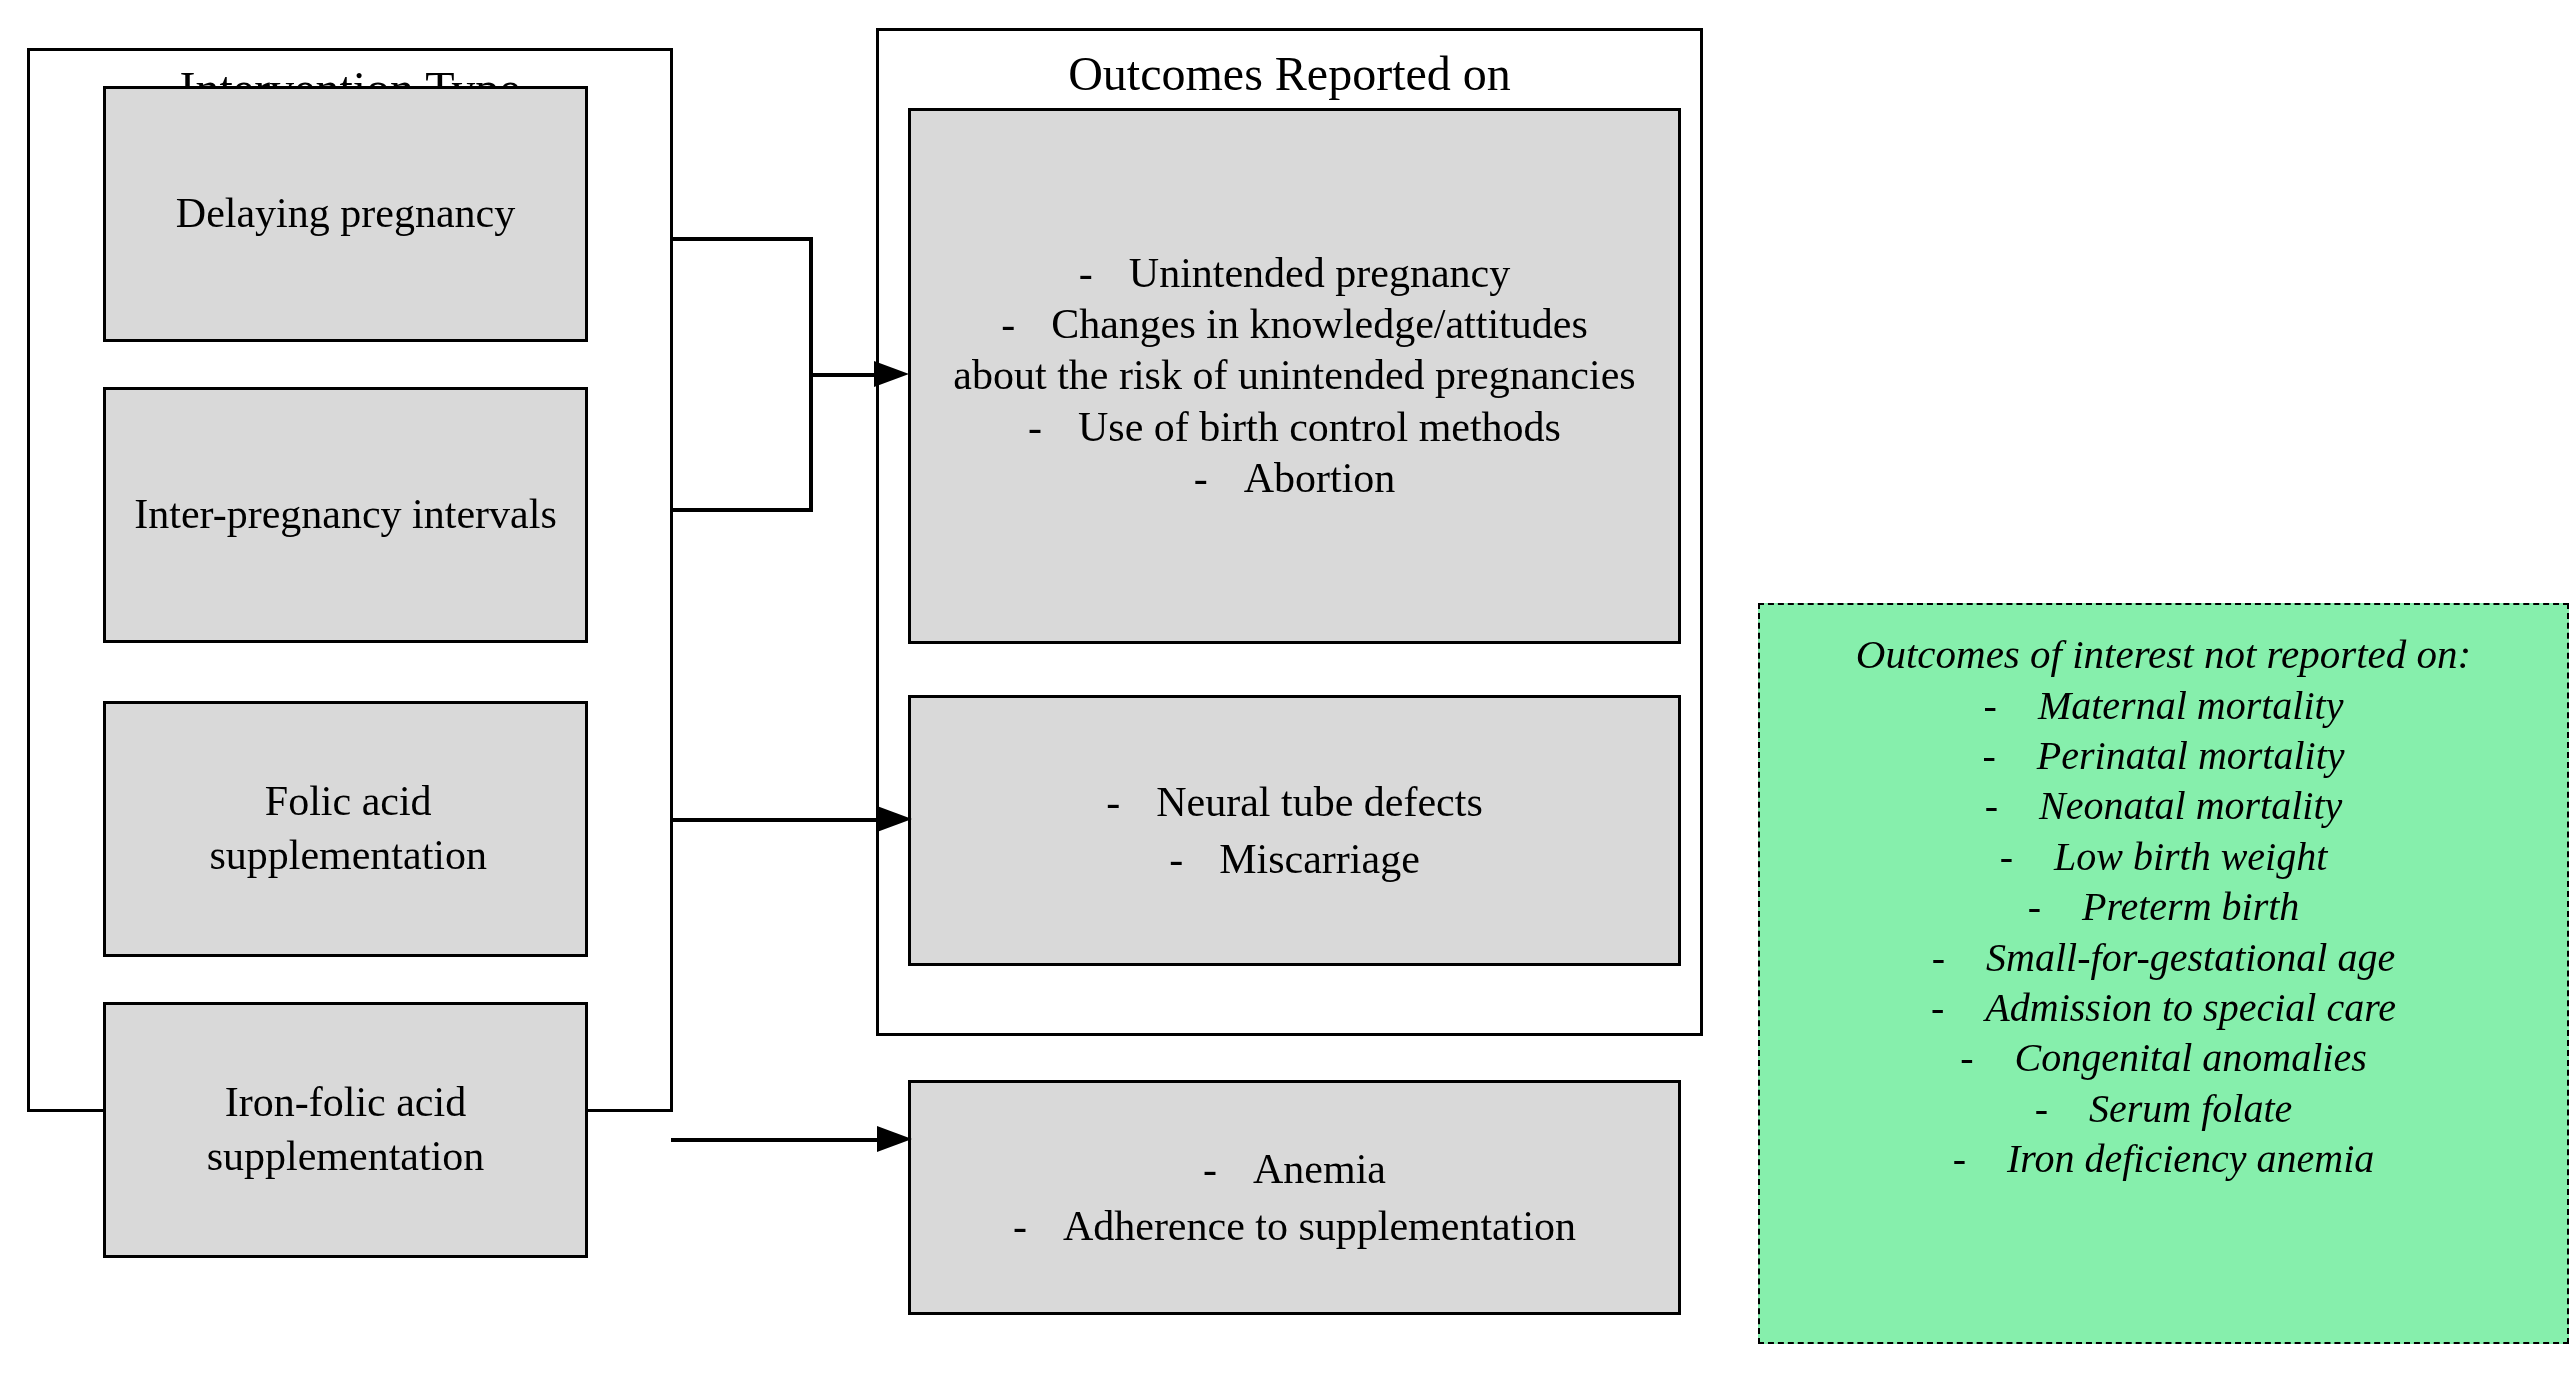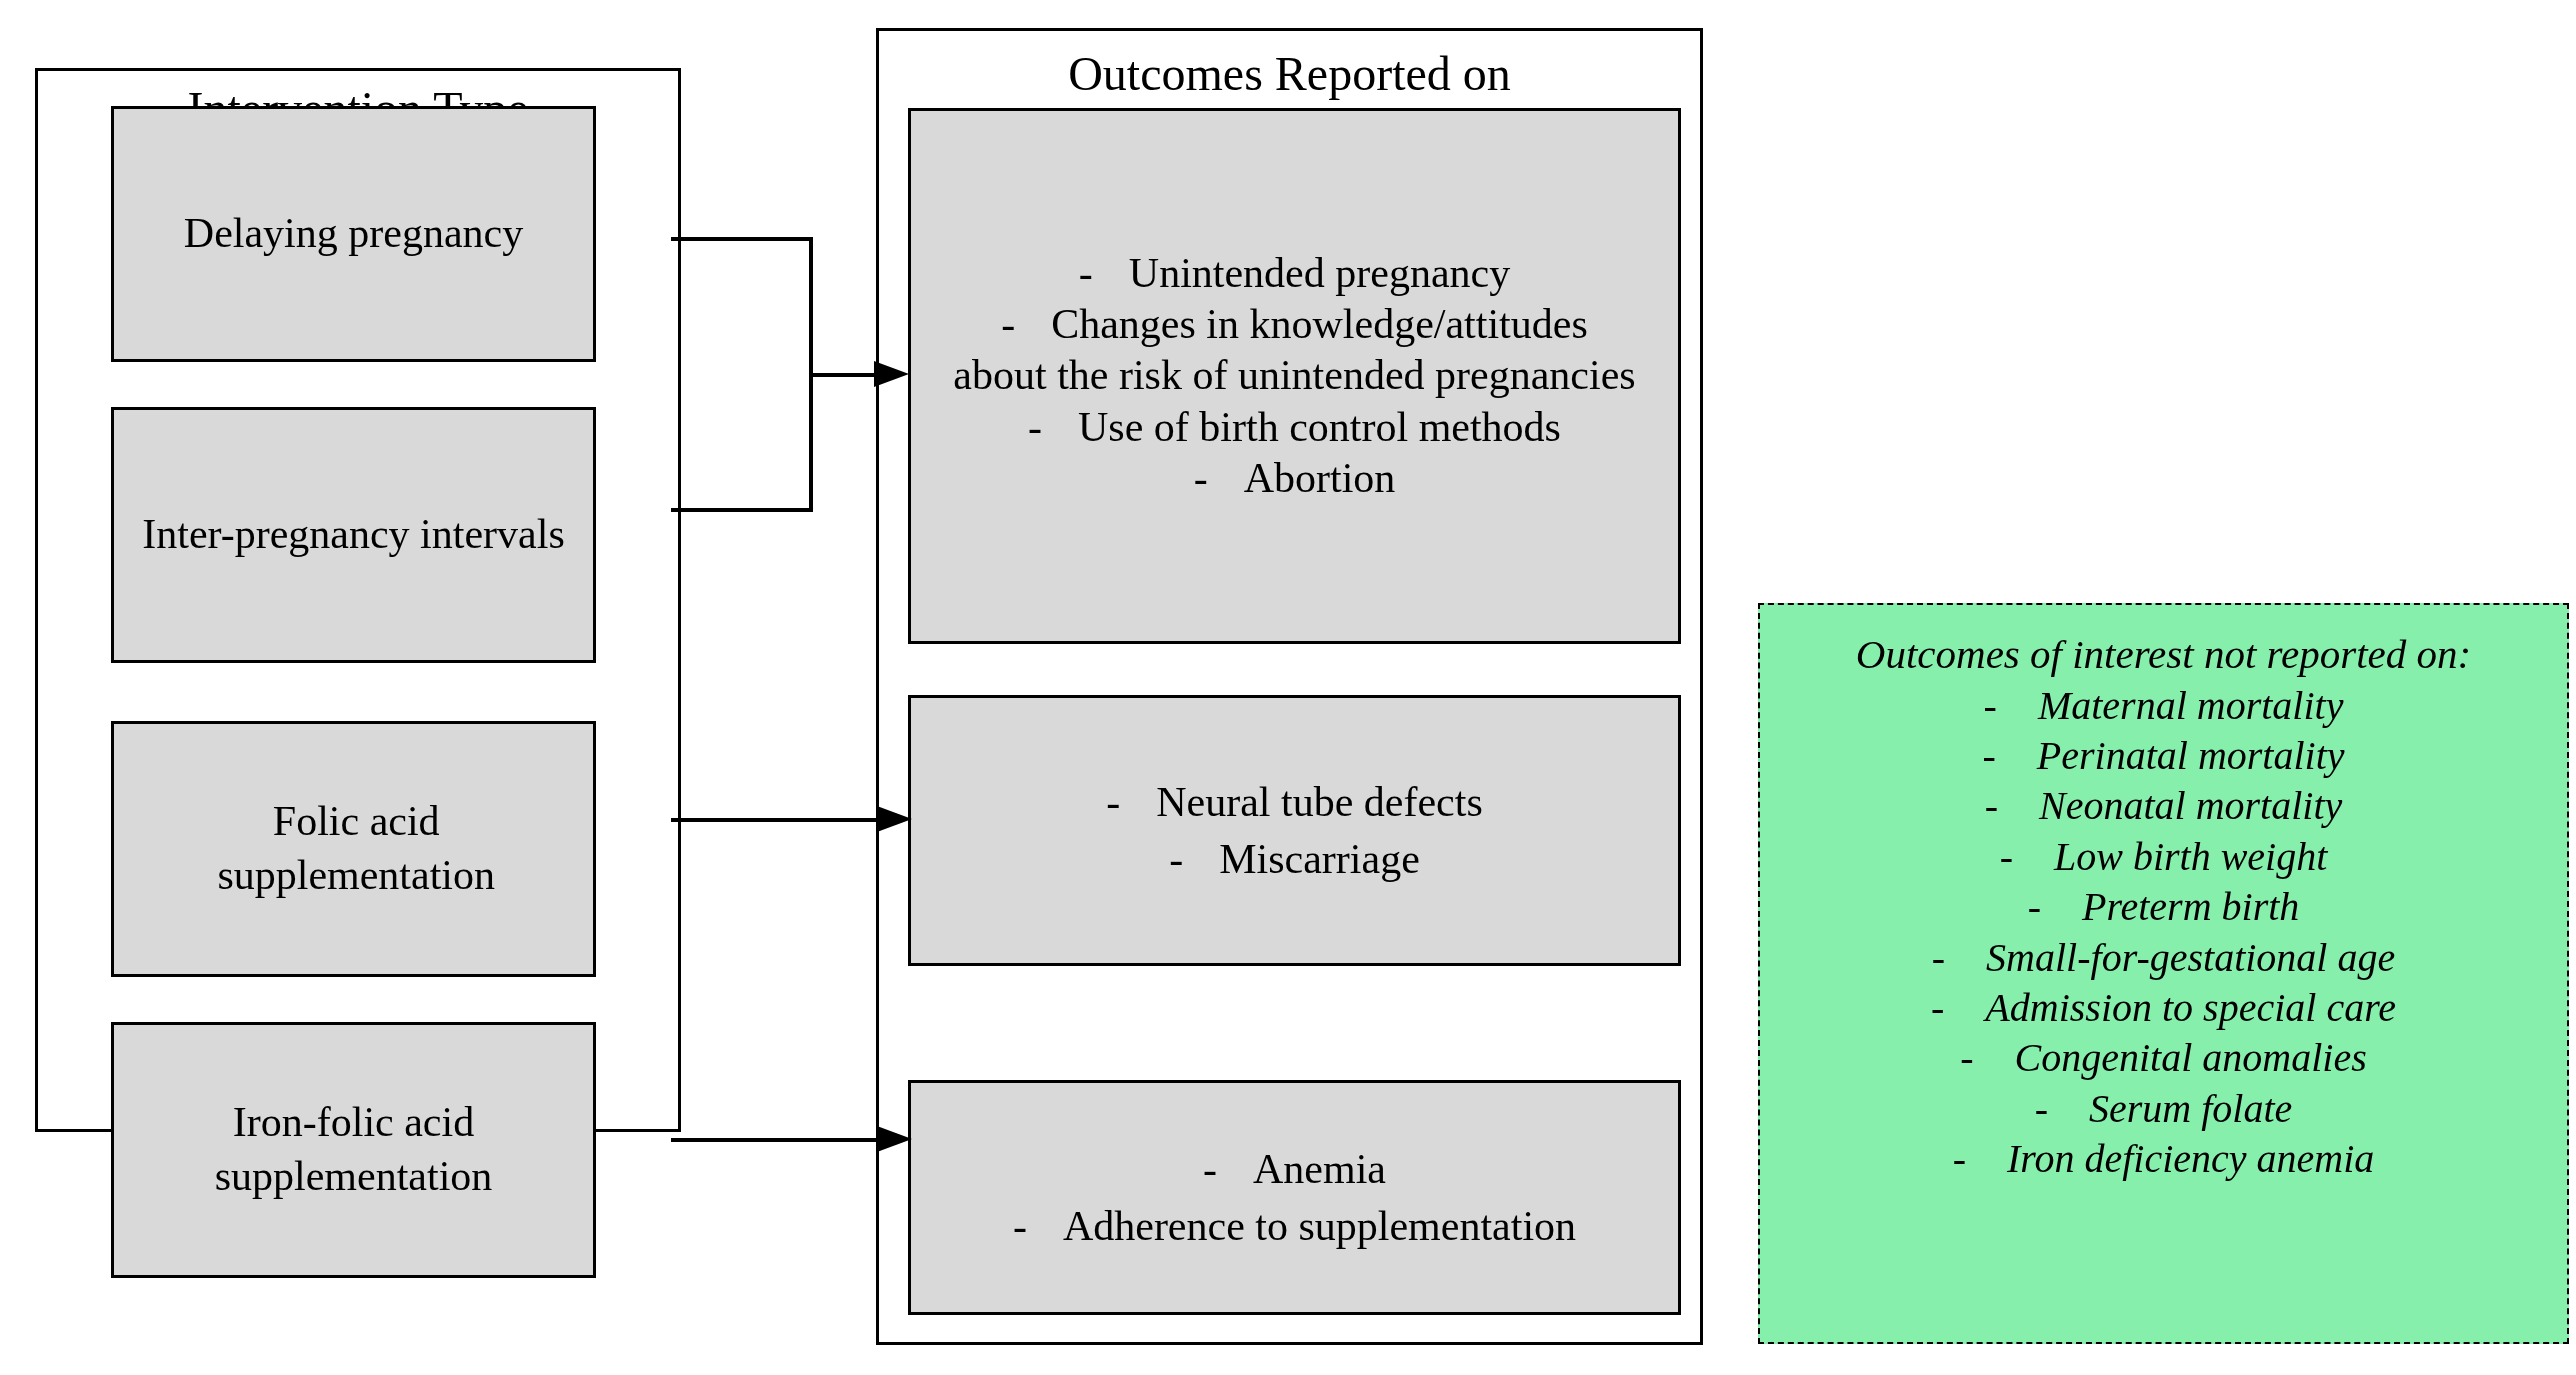--- a/index.html
+++ b/index.html
@@ -11,22 +11,22 @@
     font-family: "Liberation Serif", "DejaVu Serif", serif;
     color: #000000;
     overflow: hidden;
   }
   .panel {
     position: absolute;
     background: #ffffff;
     border: 3.8px solid #000000;
     box-sizing: border-box;
   }
-  .panel-left  { left: 27px;   top: 68px; width: 646px;  height: 1064px; margin-left: 8px; }
-  .panel-mid   { left: 876px; top: 28px; width: 827px; height: 1317px; }
+  .panel-left  { left: 27px;   top: 48px; width: 646px;  height: 1064px; }
+  .panel-mid   { left: 876px; top: 28px; width: 827px; height: 1008px; }
   .panel-title {
     text-align: center;
     font-size: 48px;
     line-height: 1.1;
     padding-top: 12px;
   }
   .panel-mid .panel-title { padding-top: 16.6px; }
   .gbox {
     position: absolute;
     background: #d9d9d9;

